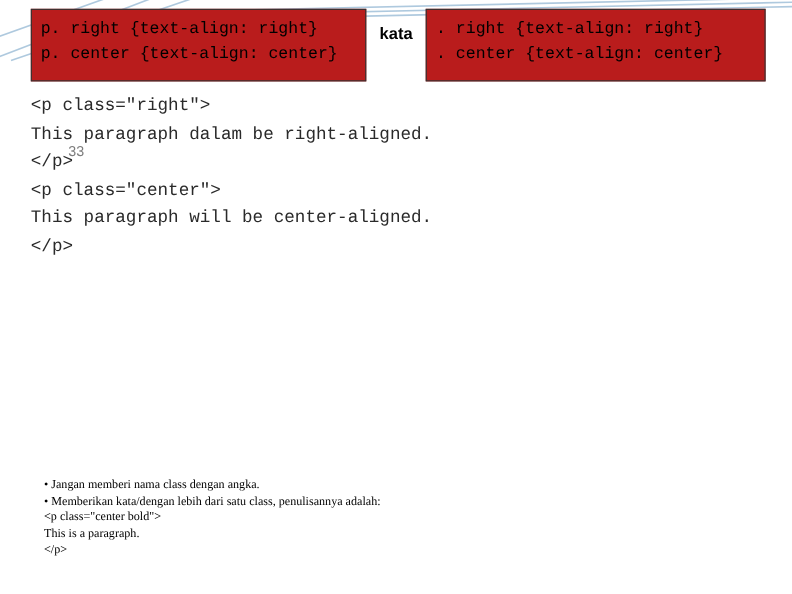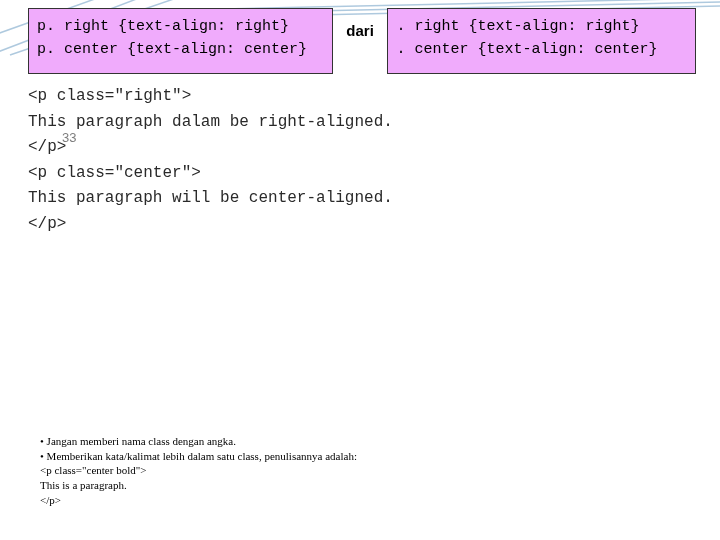--- a/index.html
+++ b/index.html
@@ -34,21 +34,21 @@
     left: 28px;
     right: 10px;
   }
   .row-top {
     display: flex;
     align-items: flex-start;
     gap: 8px;
   }
   .code-box {
     border: 1px solid #333;
-    background: #f0abfc;
+    background: #b91c1c;
     padding: 6px 8px 4px 8px;
     font-family: "Courier New", Courier, monospace;
     font-size: 15px;
     line-height: 1.55;
     white-space: pre;
     min-height: 54px;
   }
   .box-left {
     width: 296px;
   }
@@ -113,38 +113,38 @@
   <line x1="180" y1="10" x2="720" y2="-2"></line>
   <line x1="180" y1="14" x2="720" y2="2"></line>
   <line x1="180" y1="18" x2="720" y2="6"></line>
 </svg>
 
 <div class="slide">
 
   <div class="row-top">
     <div class="code-box box-left"><span>p. right {text-align: right}</span>
 <span>p. center {text-align: center}</span></div>
-    <div class="mid-label">dari</div>
+    <div class="mid-label">kata</div>
     <div class="code-box box-right"><span>. right {text-align: right}</span>
 <span>. center {text-align: center}</span></div>
   </div>
 
   <div class="page-num">33</div>
 
 
   <div class="code-block"><span>&lt;p class="right"&gt;</span>
 <span>This paragraph dalam be right-aligned.</span>
 <span>&lt;/p&gt;</span>
 <span>&lt;p class="center"&gt;</span>
 <span>This paragraph will be center-aligned.</span>
 <span>&lt;/p&gt;</span></div>
 
 </div>
 
 <div class="notes">
   <div class="notes-body">
     <div>• Jangan memberi nama class dengan angka.</div>
-    <div>• Memberikan kata/kalimat lebih dalam satu class, penulisannya adalah:</div>
+    <div>• Memberikan kata/dengan lebih dari satu class, penulisannya adalah:</div>
     <div>&lt;p class="center bold"&gt;</div>
     <div>This is a paragraph.</div>
     <div>&lt;/p&gt;</div>
   </div>
 </div>
 
 </body></html>

